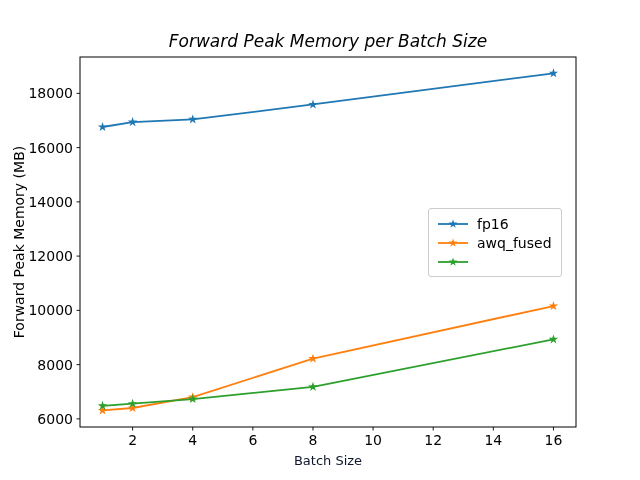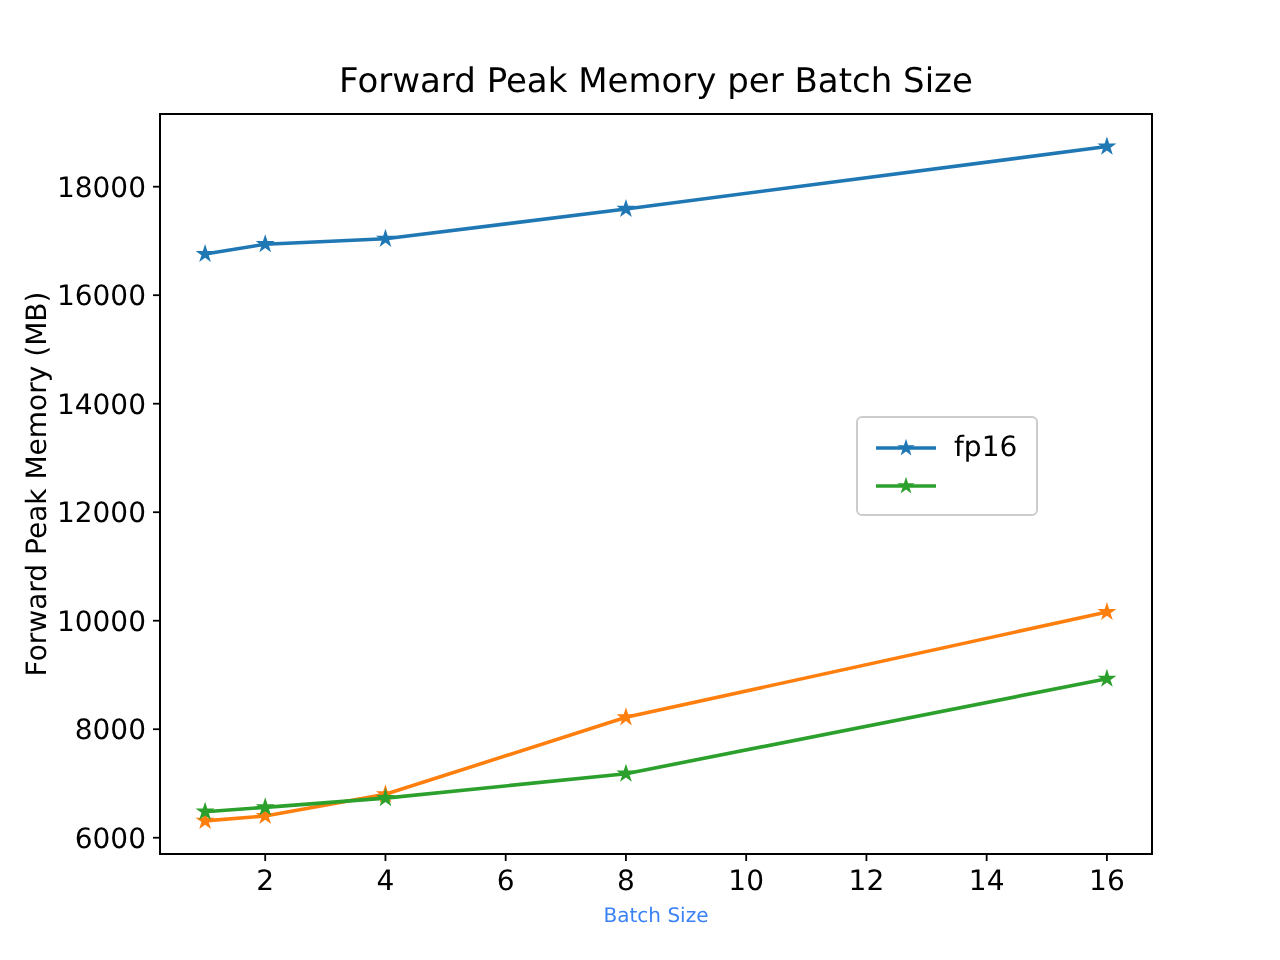--- a/index.html
+++ b/index.html
@@ -14,35 +14,36 @@
     width: 640px; height: 480px;
     background: #ffffff;
   }
   .chart-title {
     position: absolute;
     left: 80px; top: 31px; width: 496px;
     text-align: center;
     font-size: 17px;
     color: #000000;
     white-space: nowrap;
+    font-style: italic;
   }
   .y-label {
     position: absolute;
     left: 19px; top: 242px;
     transform: translate(-50%, -50%) rotate(-90deg);
     font-size: 14px;
     color: #000000;
     white-space: nowrap;
   }
   .x-label {
     position: absolute;
     left: 80px; top: 453px; width: 496px;
     text-align: center;
-    font-size: 10px;
-    color: #3b82f6;
+    font-size: 13px;
+    color: #0f172a;
   }
   #plot {
     position: absolute;
     left: 0; top: 0;
   }
   .legend {
     position: absolute;
     left: 428px; top: 208px;
     background: rgba(255, 255, 255, 0.85);
     border: 1px solid #cccccc;
@@ -128,18 +129,25 @@
   <div class="legend">
     <div class="legend-item">
       <svg class="legend-sample" width="32" height="14">
           <line x1="1" y1="7" x2="31" y2="7" stroke="#1f77b4" stroke-width="1.8"></line>
           <path d="M16.00,2.40L17.03,5.58L20.37,5.58L17.67,7.54L18.70,10.72L16.00,8.76L13.30,10.72L14.33,7.54L11.63,5.58L14.97,5.58Z" fill="#1f77b4"></path>
         </svg>
       <span class="legend-label">fp16</span>
     </div>
     <div class="legend-item">
       <svg class="legend-sample" width="32" height="14">
+          <line x1="1" y1="7" x2="31" y2="7" stroke="#ff7f0e" stroke-width="1.8"></line>
+          <path d="M16.00,2.40L17.03,5.58L20.37,5.58L17.67,7.54L18.70,10.72L16.00,8.76L13.30,10.72L14.33,7.54L11.63,5.58L14.97,5.58Z" fill="#ff7f0e"></path>
+        </svg>
+      <span class="legend-label">awq_fused</span>
+    </div>
+    <div class="legend-item">
+      <svg class="legend-sample" width="32" height="14">
           <line x1="1" y1="7" x2="31" y2="7" stroke="#2ca02c" stroke-width="1.8"></line>
           <path d="M16.00,2.40L17.03,5.58L20.37,5.58L17.67,7.54L18.70,10.72L16.00,8.76L13.30,10.72L14.33,7.54L11.63,5.58L14.97,5.58Z" fill="#2ca02c"></path>
         </svg>
     </div>
   </div>
 </div>
 
 </body></html>

